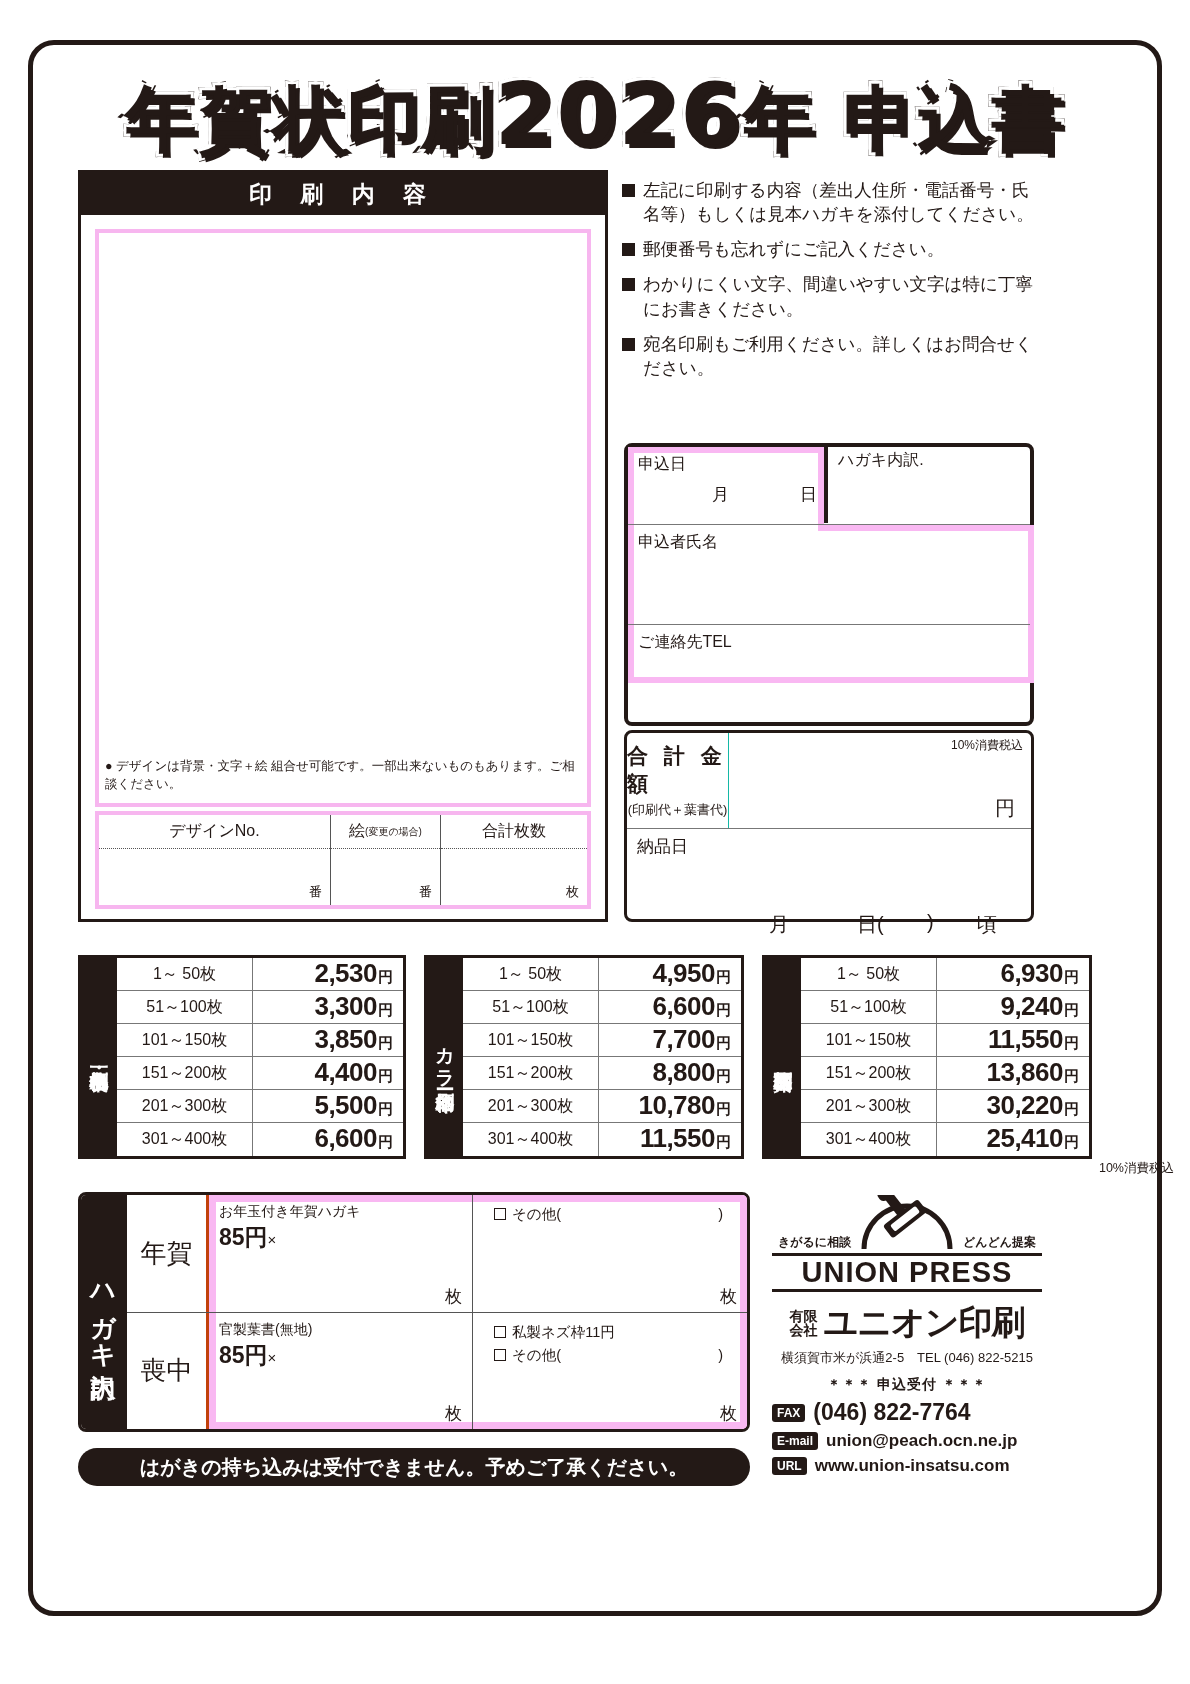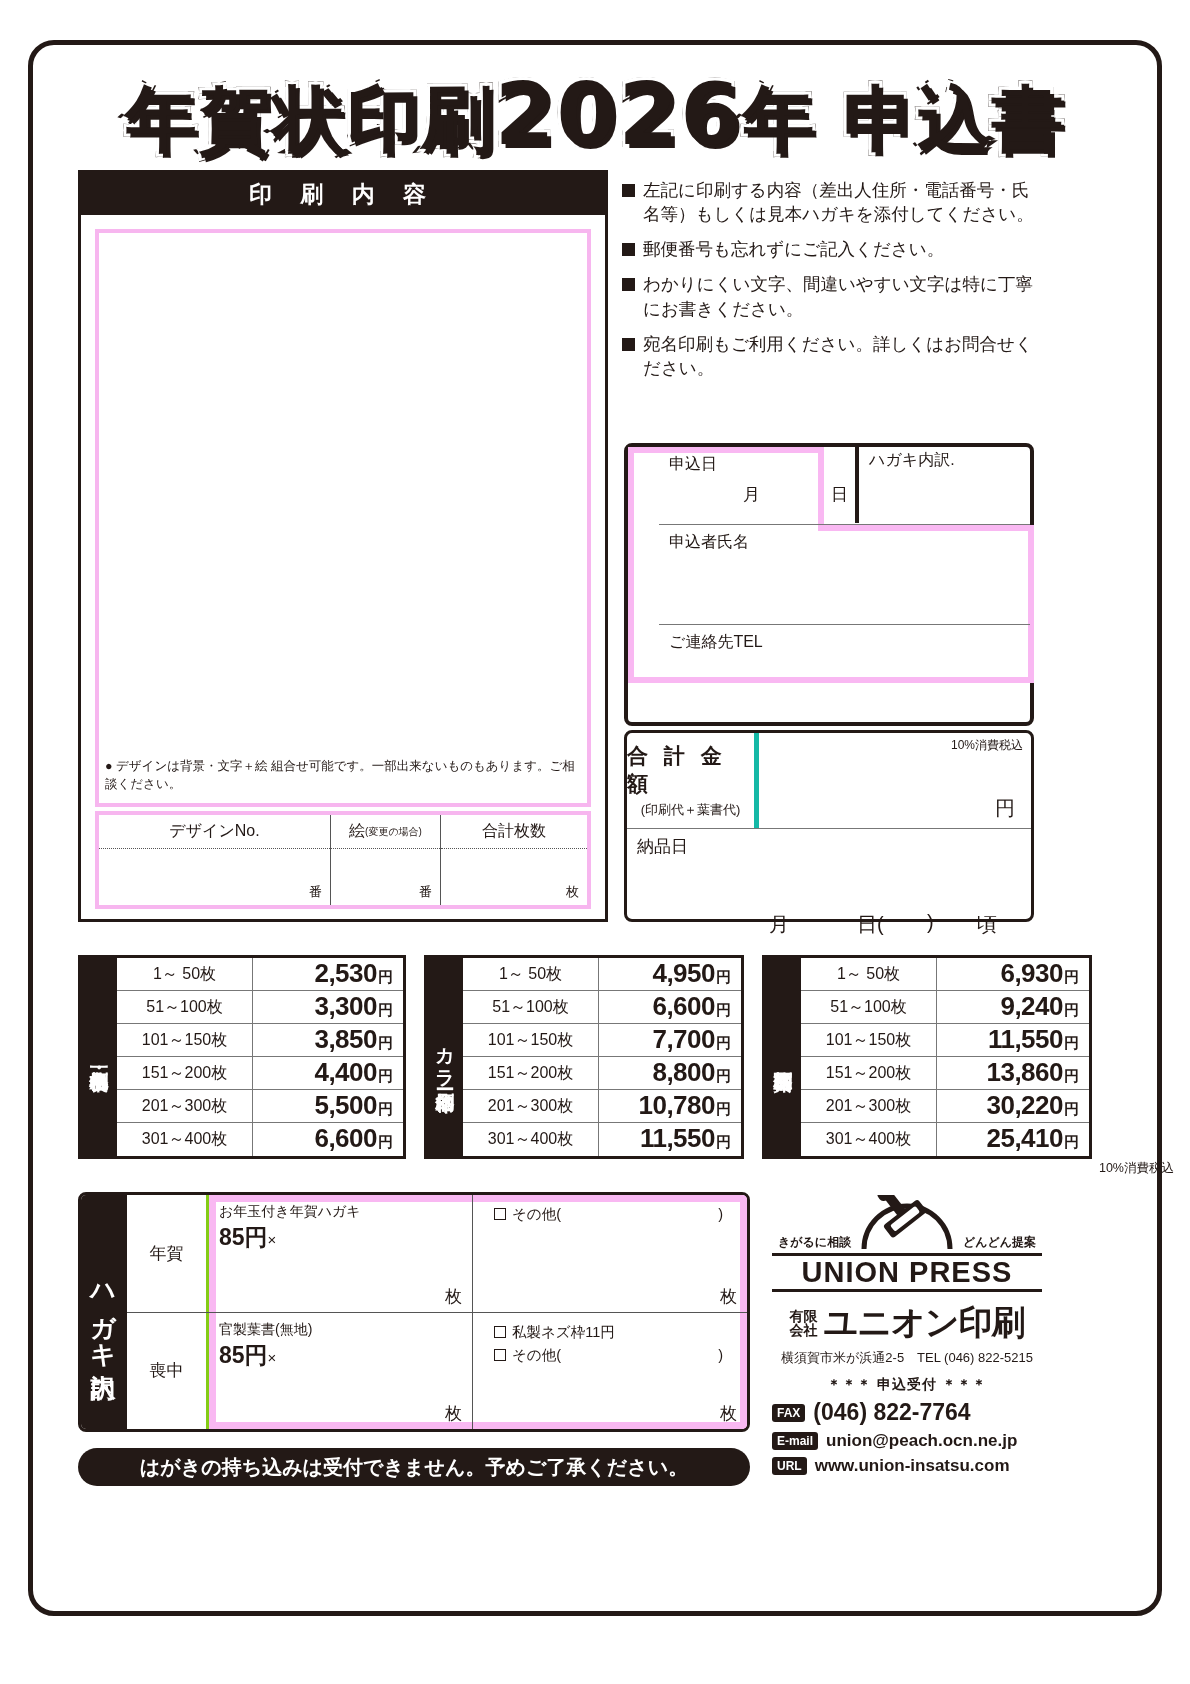--- a/index.html
+++ b/index.html
@@ -45,32 +45,32 @@
     font-size:16px; border-bottom:1px dotted #555; }
   .dt-head small { font-size:10px; }
   .dt-fill { flex:1; position:relative; }
   .dt-unit { position:absolute; right:8px; bottom:4px; font-size:13px; }
   
   .notes { position:absolute; left:622px; top:178px; width:420px; }
   .note { display:flex; gap:8px; margin-bottom:11px; font-size:17.5px; line-height:1.38; }
   .note .sq { flex:none; width:13px; height:13px; background:#231916; margin-top:6px; }
   
   .order-box { position:absolute; left:624px; top:443px; width:410px; height:283px;
-    border:4px solid #231916; border-radius:8px; background:#fff;padding-left:31px; }
+    border:4px solid #231916; border-radius:8px; background:#fff; }
   .oi-row { position:relative; border-bottom:1px solid #777; }
   .oi-label { position:absolute; left:10px; top:7px; font-size:16px; }
   .oi-date { position:absolute; left:0; right:0; top:36px; height:30px; }
   .oi-date .mm { position:absolute; left:84px; font-size:17px; }
   .oi-date .dd { position:absolute; left:172px; font-size:17px; }
   .pinkfill { position:absolute; background:#f9b8f2; }
   
   .total-box { position:absolute; left:624px; top:730px; width:410px; height:192px;
     border:3px solid #231916; border-radius:8px; background:#fff; }
   .tb-top { position:relative; height:96px; border-bottom:1px solid #777; display:flex; }
-  .tb-left { width:132px; border-right:5px solid #14b8a6; display:flex; flex-direction:column;
+  .tb-left { width:102px; border-right:1px solid #14b8a6; display:flex; flex-direction:column;
     align-items:center; justify-content:center; }
   .tb-left .t1 { font-size:21px; font-weight:bold; letter-spacing:5px; }
   .tb-left .t2 { font-size:13px; margin-top:3px; }
   .tb-right { flex:1; position:relative; }
   .tax-note { position:absolute; right:8px; top:4px; font-size:12px; }
   .yen-mark { position:absolute; right:16px; bottom:6px; font-size:20px; }
   .tb-bot { position:relative; height:92px; }
   .tb-bot .lbl { position:absolute; left:10px; top:6px; font-size:17px; }
   .deliv { position:absolute; left:0; right:0; bottom:10px; font-size:20px; }
   .deliv span { position:absolute; }
@@ -95,21 +95,21 @@
   .hagaki { position:absolute; left:78px; top:1192px; width:672px; height:240px;
     border:3px solid #231916; border-radius:8px; display:flex; overflow:hidden; }
   .hg-side { width:46px; background:#231916; color:#fff;
     writing-mode:vertical-rl; text-orientation:upright;
     display:flex; align-items:center; justify-content:center;
     font-size:25px; font-weight:bold; }
   .hg-body { flex:1; display:flex; flex-direction:column; }
   .hg-row { flex:1; display:flex; border-bottom:1px solid #555; position:relative; }
   .hg-row:last-child { border-bottom:none; }
   .hg-cat { width:82px; display:flex; align-items:center; justify-content:center;
-    font-size:17px; border-right:3px solid #84cc16; }
+    font-size:26px; border-right:3px solid #c2410c; }
   .hg-cell { flex:1; position:relative; border-right:1px solid #555; padding:8px 10px; }
   .hg-cell:last-child { border-right:none;padding-left:21px; }
   .hg-cell .l1 { font-size:14px; }
   .hg-cell .l2 { font-size:23px; font-weight:bold; margin-top:1px; }
   .hg-cell .l2 .x { font-size:15px; font-weight:normal; }
   .hg-cell .unit { position:absolute; right:10px; bottom:4px; font-size:17px; }
   .chk { display:inline-block; width:12px; height:12px; border:1.5px solid #231916;
     margin-right:6px; vertical-align:-1px; }
   .hg-opt { font-size:14.5px; line-height:1.6; }
   

